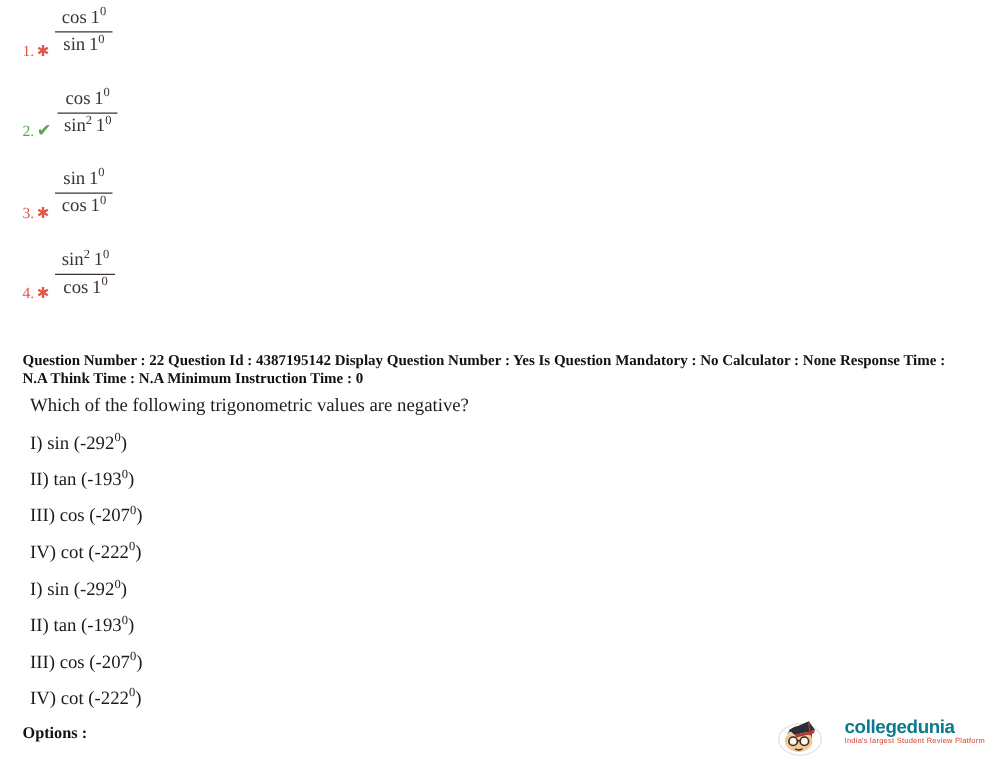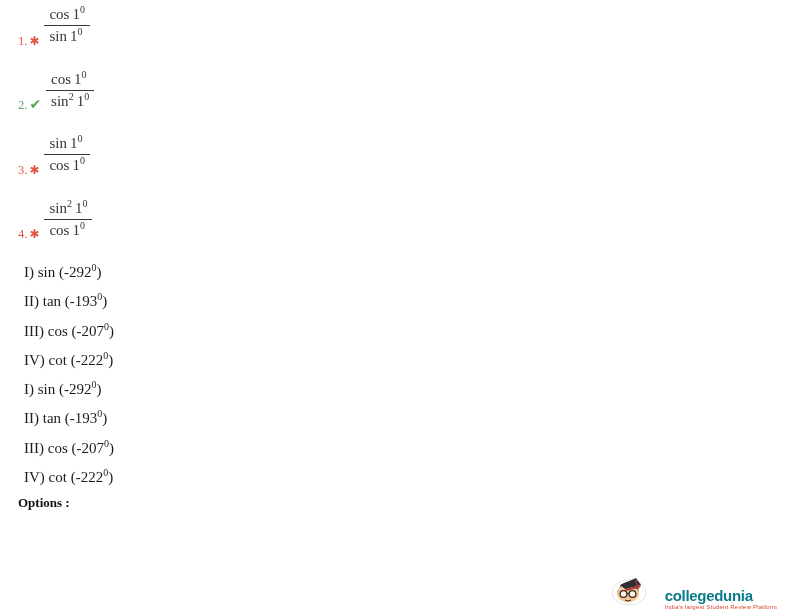--- a/index.html
+++ b/index.html
@@ -9,39 +9,39 @@
   .page { position: absolute; top: 0; left: 0; width: 792px; height: 612px; padding: 6px 10px 0 18px; }
 
   
   .ans-row { display: flex; align-items: flex-end; margin-bottom: 25px; }
   .ans-label { font-size: 12.5px; margin-right: 5px; white-space: nowrap; transform: translateY(3px); }
   .ans-label .mark { font-family: "DejaVu Sans", sans-serif; font-size: 12px; margin-left: 2px; }
   .wrong  { color: #e05647; }
   .correct{ color: #55a755; }
   .correct .mark { font-size: 14px; }
 
-  .frac { display: inline-block; font-size: 15px; color: #3b3430; line-height: 1.15; }
+  .frac { display: inline-block; text-align: center; font-size: 15px; color: #3b3430; line-height: 1.15; }
   .frac .fnum { display: block; border-bottom: 1px solid #3b3430; padding: 0 5px 2px; }
   .frac .fden { display: block; padding: 2px 5px 0; }
   .frac sup { font-size: 10px; line-height: 0; }
   .frac .arg { margin-left: 3px; }
 
   
   .meta { margin-top: 42px; font-weight: bold; font-size: 12px; line-height: 1.18; color: #111; max-width: 770px; }
 
   
   .q-text { margin: 8px 0 0 6px; font-size: 15px; line-height: 1.15; }
   .q-item { margin: 12px 0 0 6px; font-size: 15px; line-height: 1.15; }
   .q-item sup { font-size: 10px; line-height: 0; }
   .q-te { margin-top: 16px; font-size: 15px; }
 
   .options-label { margin-top: 9px; font-weight: bold; font-size: 13px; color: #111; }
 
   
-  .logo { position: absolute; right: 15px; bottom: 2px; display: flex; align-items: flex-end; gap: 18px; text-decoration: none; }
+  .logo { position: absolute; right: 4px; bottom: 2px; display: flex; align-items: flex-start; gap: 18px; text-decoration: none; }
   .logo-text { display: flex; flex-direction: column; line-height: 1; }
   .wordmark { font-family: "Liberation Sans", sans-serif; font-weight: bold; font-size: 15px; letter-spacing: -0.3px; color: #0b7b8c; }
   .tagline { font-family: "Liberation Sans", sans-serif; font-size: 6px; color: #d8402f; margin-top: 1px; letter-spacing: 0.2px; }
 </style>
 </head>
 <body>
 
 <div class="page">
 
   <section>
@@ -73,21 +73,23 @@
     <div class="ans-row">
       <span class="ans-label wrong"><span>4.</span><span class="mark">✱</span></span>
       <span class="frac">
         <span class="fnum"><span>sin</span><sup>2</sup><span class="arg">1</span><sup>0</sup></span>
         <span class="fden"><span>cos</span><sup></sup><span class="arg">1</span><sup>0</sup></span>
       </span>
     </div>
 
   </section>
 
+  <p class="meta"><span>Question Number : 22 Question Id : 4387195142 Display Question Number : Yes Is Question Mandatory : No Calculator : None Response Time :</span><br><span>N.A Think Time : N.A Minimum Instruction Time : 0</span></p>
 
+  <p class="q-text">Which of the following trigonometric values are negative?</p>
 
   <div>
     <p class="q-item"><span>I) sin (-292</span><sup>0</sup><span>)</span></p>
     <p class="q-item"><span>II) tan (-193</span><sup>0</sup><span>)</span></p>
     <p class="q-item"><span>III) cos (-207</span><sup>0</sup><span>)</span></p>
     <p class="q-item"><span>IV) cot (-222</span><sup>0</sup><span>)</span></p>
   </div>
 
 
   <div>

